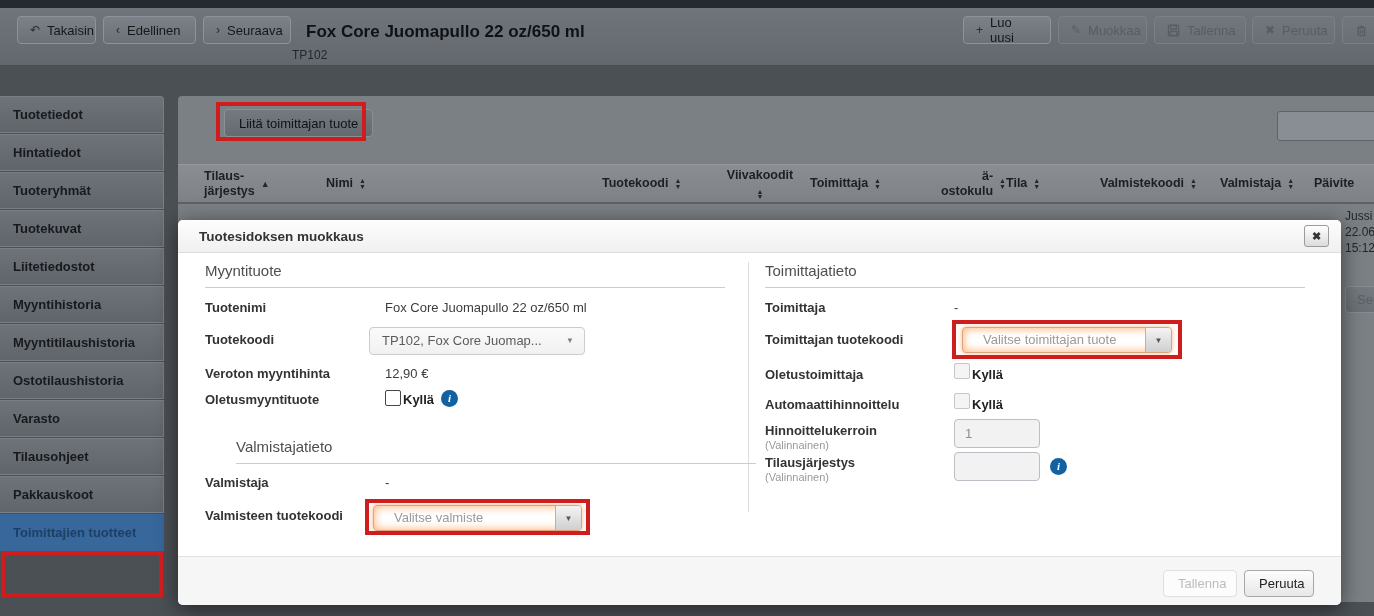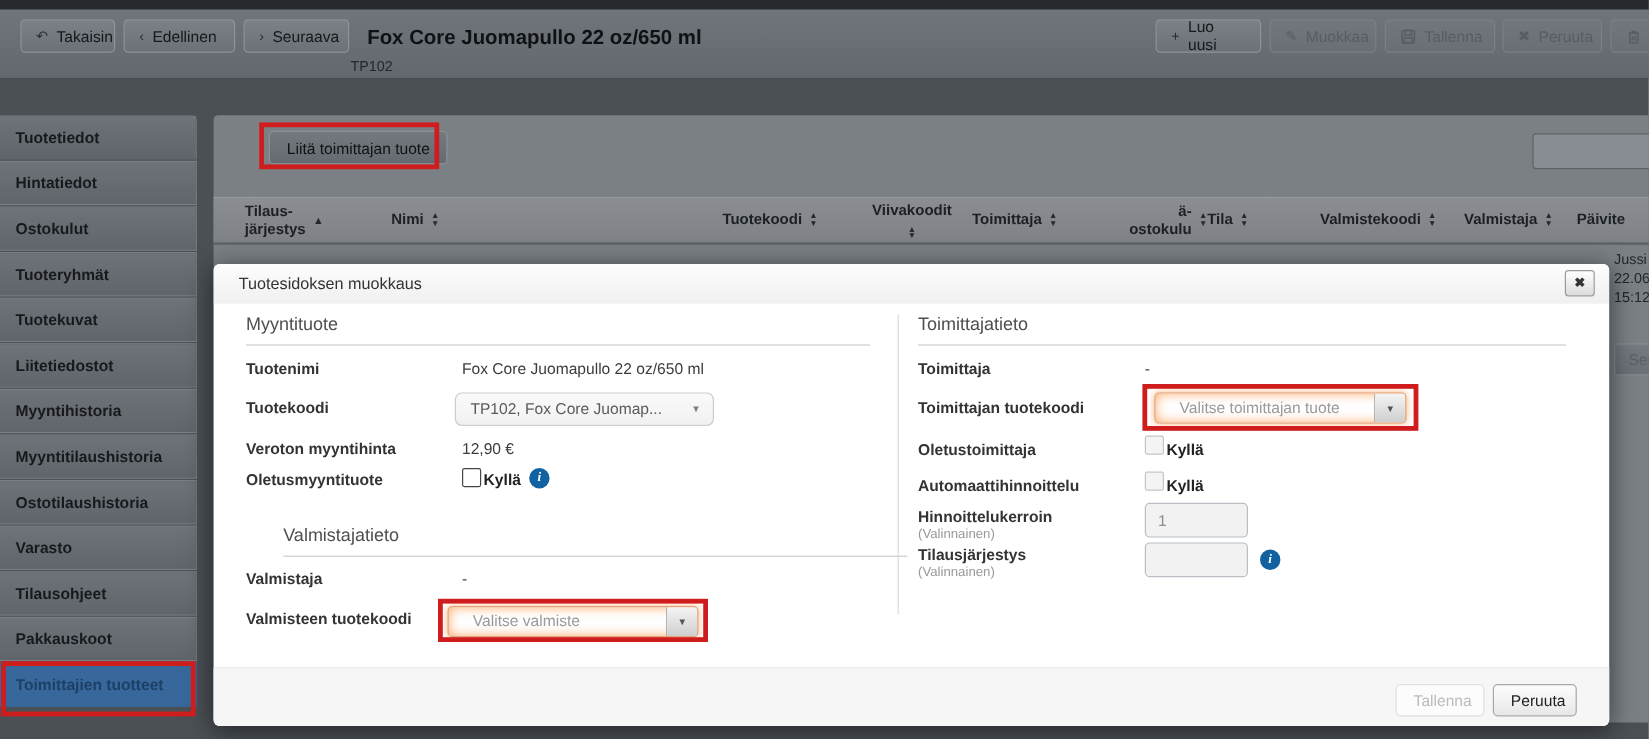--- a/index.html
+++ b/index.html
@@ -85,21 +85,21 @@
   .modal {
     position:absolute; left:178px; top:220px; width:1163px; height:385px;
     background:#fff; border-radius:5px; z-index:10;
     box-shadow:0 4px 22px rgba(0,0,0,.55);
   }
   .modal-header {
     position:absolute; left:0; top:0; width:100%; height:33px;
     background:linear-gradient(#fdfdfd,#f0f0f0);
     border-bottom:1px solid #dcdcdc; border-radius:5px 5px 0 0;
   }
-  .modal-title { position:absolute; left:21px; top:0; line-height:33px; font-size:13.5px; font-weight:normal; color:#333; }
+  .modal-title { position:absolute; left:21px; top:0; line-height:33px; font-size:13.5px; font-weight:bold; color:#333; }
   .modal-close {
     position:absolute; right:12px; top:5px; width:25px; height:22px;
     background:linear-gradient(#ffffff,#dcdcdc); border:1px solid #9b9b9b; border-radius:3px;
     font-size:11px; font-weight:bold; color:#333; text-align:center; line-height:20px; cursor:pointer;
   }
   .sec-heading {
     position:absolute; font-size:15px; color:#4f4f4f;
     padding-bottom:8px; border-bottom:1px solid #ccc;
   }
   .f-label { position:absolute; font-size:13px; font-weight:bold; color:#333; }
@@ -208,21 +208,20 @@
           <path d="M5.8 6.5v4M8.2 6.5v4"></path>
         </svg>
       </span>
 
   </div>
 </div>
 
 <div class="sidebar" id="sidebar">
     <div class="side-item">Tuotetiedot</div>
     <div class="side-item">Hintatiedot</div>
-    <div class="side-item">Ostokulut</div>
     <div class="side-item">Tuoteryhmät</div>
     <div class="side-item">Tuotekuvat</div>
     <div class="side-item">Liitetiedostot</div>
     <div class="side-item">Myyntihistoria</div>
     <div class="side-item">Myyntitilaushistoria</div>
     <div class="side-item">Ostotilaushistoria</div>
     <div class="side-item">Varasto</div>
     <div class="side-item">Tilausohjeet</div>
     <div class="side-item">Pakkauskoot</div>
     <div class="side-item selected">Toimittajien tuotteet</div>
@@ -317,21 +316,21 @@
   </div>
 
   <div class="col-divider"></div>
 
   <div class="sec-heading" style="left:27px;top:42px;width:520px;">Myyntituote</div>
 
   <div class="f-label" style="left:27px;top:80px;">Tuotenimi</div>
   <div class="f-value" style="left:207px;top:80px;">Fox Core Juomapullo 22 oz/650 ml</div>
 
   <div class="f-label" style="left:27px;top:112px;">Tuotekoodi</div>
-  <div class="select-box" style="left:201px;top:107px;border-radius:6px;">
+  <div class="select-box" style="left:191px;top:107px;">
     <span>TP102, Fox Core Juomap...</span>
     <span class="arrow">▼</span>
   </div>
 
   <div class="f-label" style="left:27px;top:146px;">Veroton myyntihinta</div>
   <div class="f-value" style="left:207px;top:146px;">12,90 €</div>
 
   <div class="f-label" style="left:27px;top:172px;">Oletusmyyntituote</div>
   <div class="checkbox" style="left:207px;top:170px;"></div>
   <div class="kylla" style="left:225px;top:172px;">Kyllä</div>

